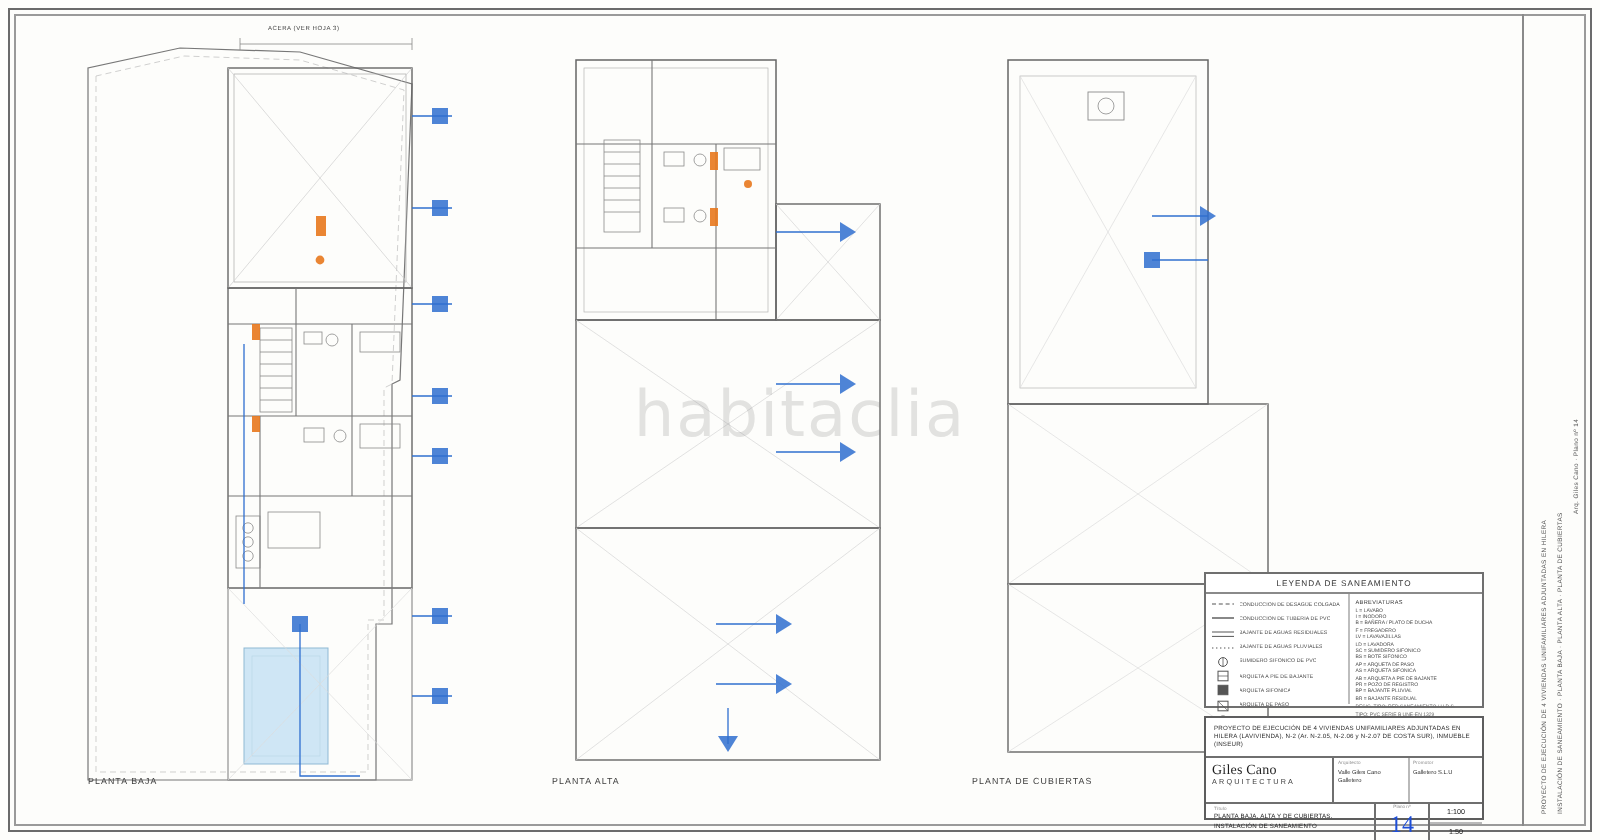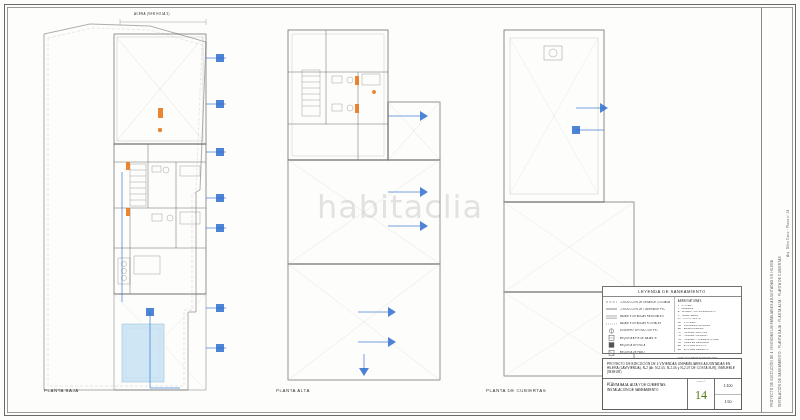--- a/index.html
+++ b/index.html
@@ -219,21 +219,21 @@
     color: #8a8a8a;
     text-align: center;
     padding-top: 1px;
   }
   .tb-num-v {
     flex: 1 1 auto;
     display: flex;
     align-items: center;
     justify-content: center;
     font-size: 12px;
-    color: #4d7c0f;
+    color: #1d4ed8;
     font-family: "Liberation Serif", serif;
   }
   .tb-scale {
     flex: 0 0 26px;
     display: flex;
     flex-direction: column;
   }
   .tb-scale-row {
     flex: 1 1 0;
     display: flex;
@@ -595,20 +595,36 @@
         <div class="legend-line" style="margin-top:1px;color:#6a6a6a;">DESIG. TIPO: RED SANEAMIENTO / U.D.S.</div>
         <div class="legend-line" style="color:#6a6a6a;">TIPO: PVC SERIE B UNE-EN 1329</div>
       </div>
     </div>
   </div>
 
   <div class="titleblock" style="left:602px; top:358px; width:140px; height:52px;">
     <div class="tb-top">
       <div class="tb-project">PROYECTO DE EJECUCIÓN DE 4 VIVIENDAS UNIFAMILIARES ADJUNTADAS EN HILERA (LAVIVIENDA), N-2 (Ar. N-2.05, N-2.06 y N-2.07 DE COSTA SUR), INMUEBLE (INSEUR)</div>
     </div>
+    <div class="tb-mid">
+      <div class="tb-logo">
+        <div class="tb-logo-name">Giles Cano</div>
+        <div class="tb-logo-sub">ARQUITECTURA</div>
+      </div>
+      <div class="tb-meta">
+        <div class="tb-meta-cell">
+          <div class="tb-cell-h">Arquitecto</div>
+          <div class="tb-cell-v">Valle Giles Cano Galletero</div>
+        </div>
+        <div class="tb-meta-cell">
+          <div class="tb-cell-h">Promotor</div>
+          <div class="tb-cell-v">Galletero  S.L.U</div>
+        </div>
+      </div>
+    </div>
     <div class="tb-bottom">
       <div class="tb-sheetname">
         <div class="tb-sn-h">Título</div>
         <div class="tb-sn-v">PLANTA BAJA, ALTA Y DE CUBIERTAS. INSTALACIÓN DE SANEAMIENTO</div>
       </div>
       <div class="tb-num">
         <div class="tb-num-h">Plano nº</div>
         <div class="tb-num-v">14</div>
       </div>
       <div class="tb-scale">

